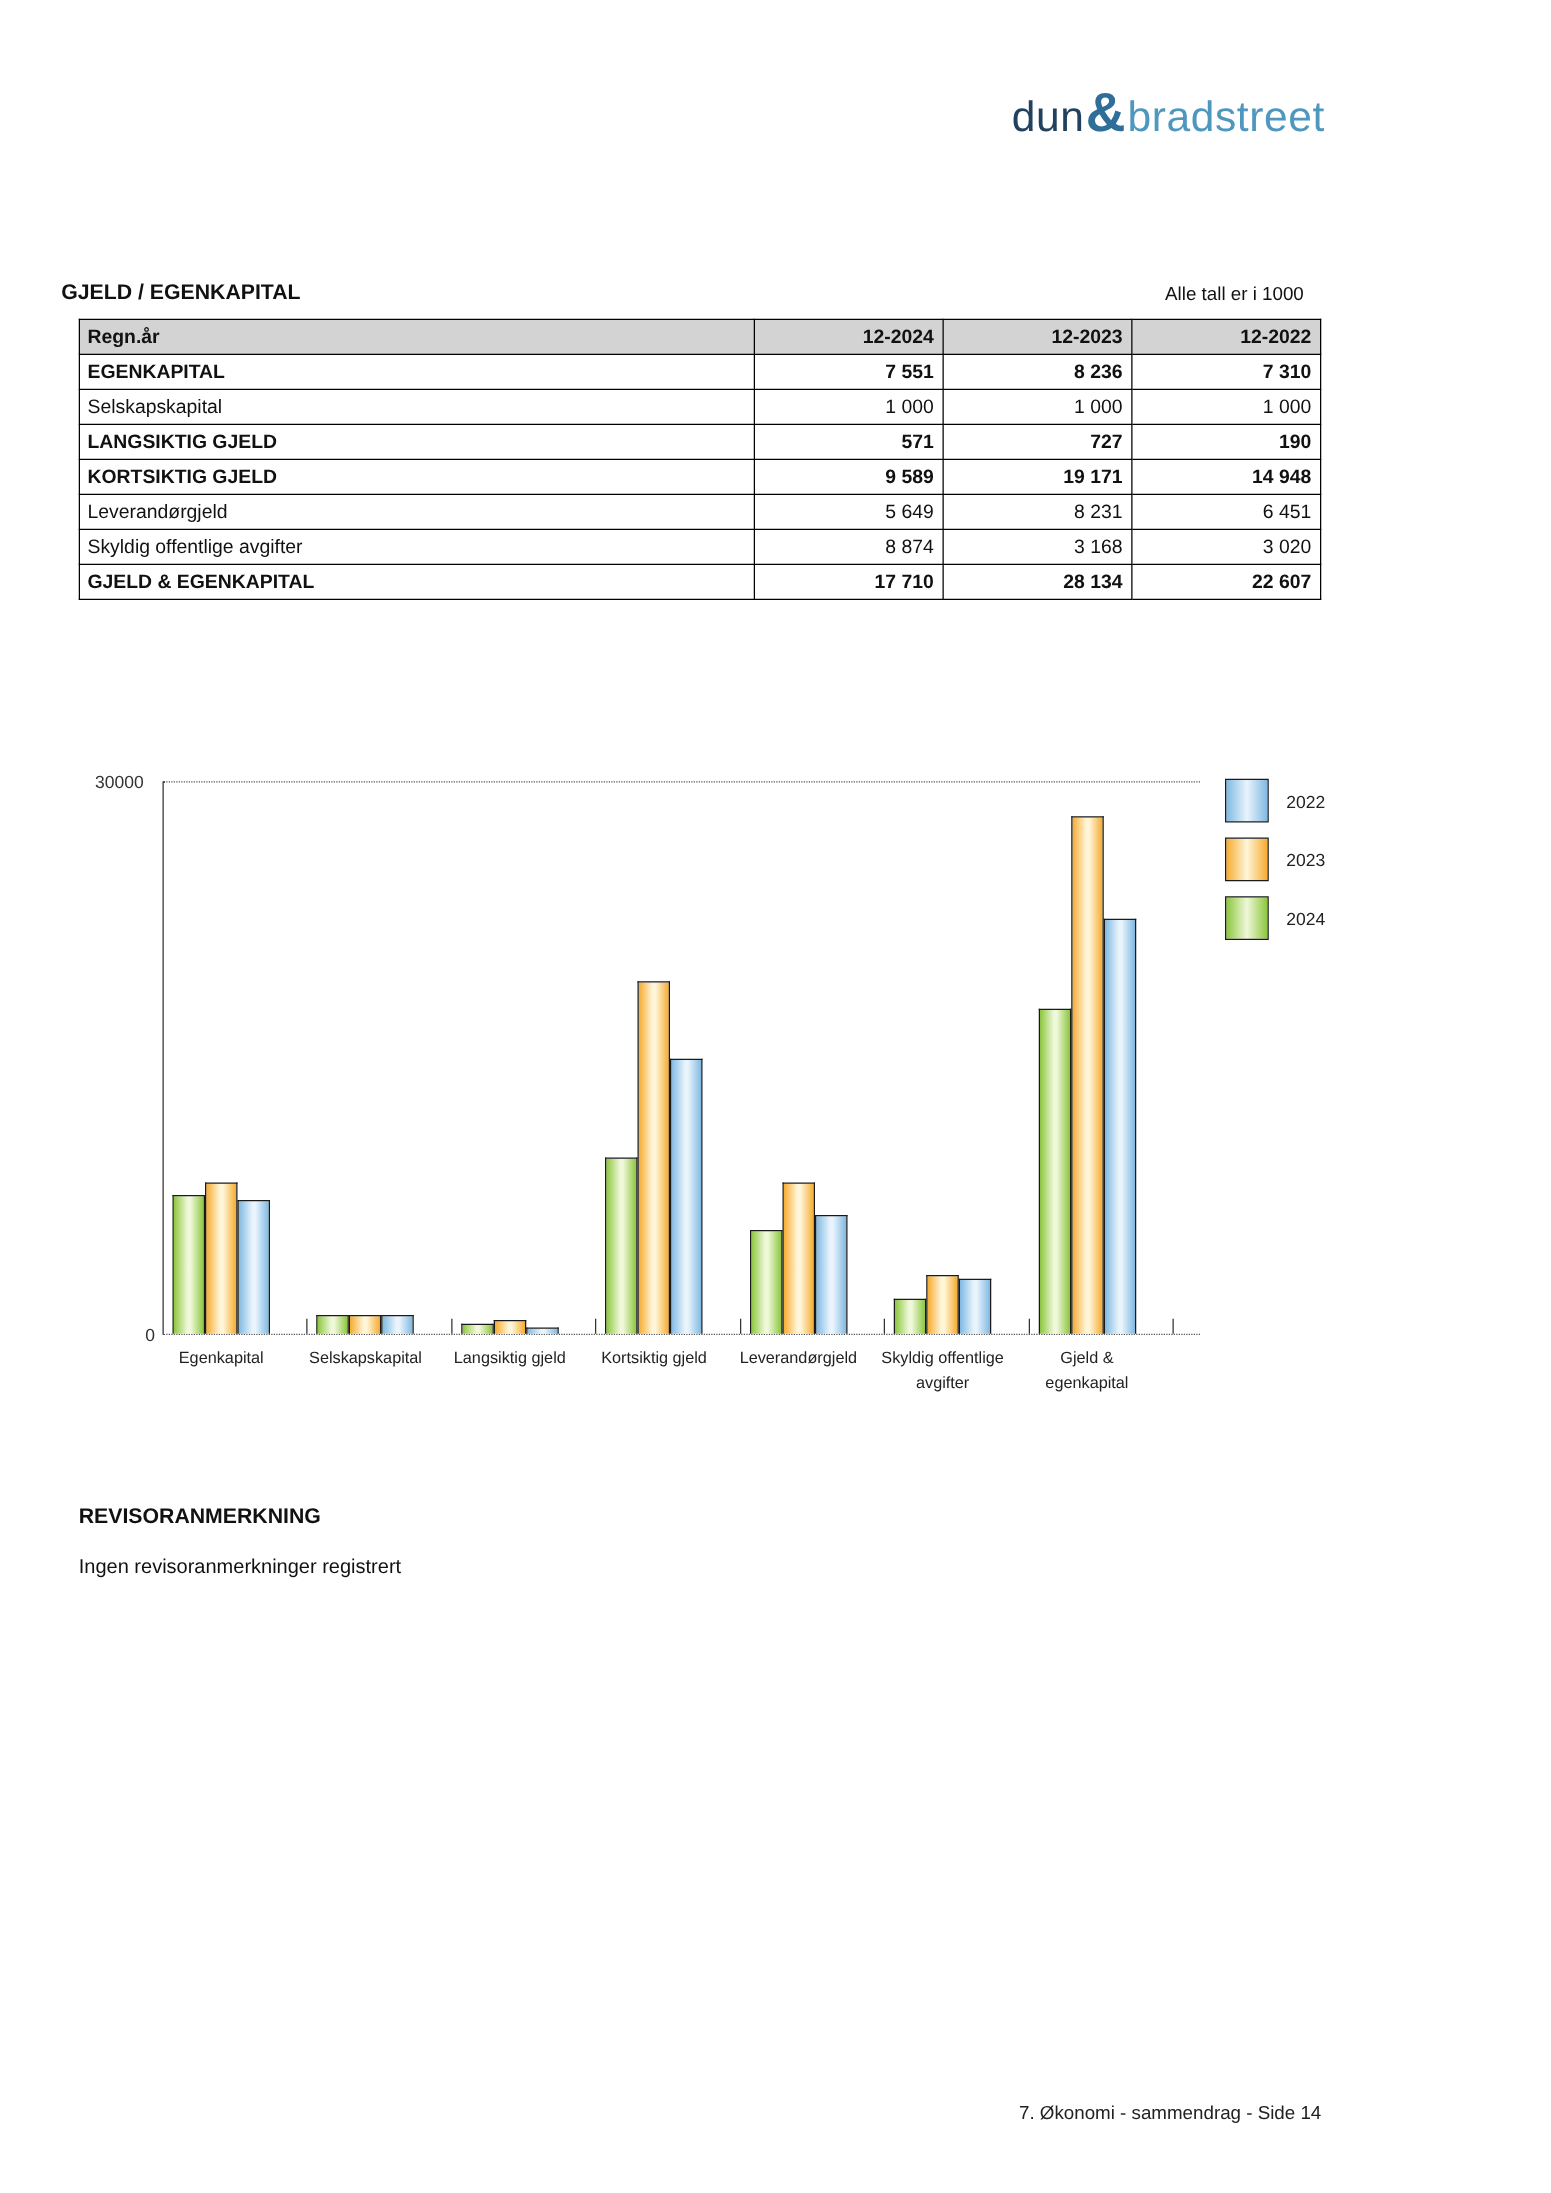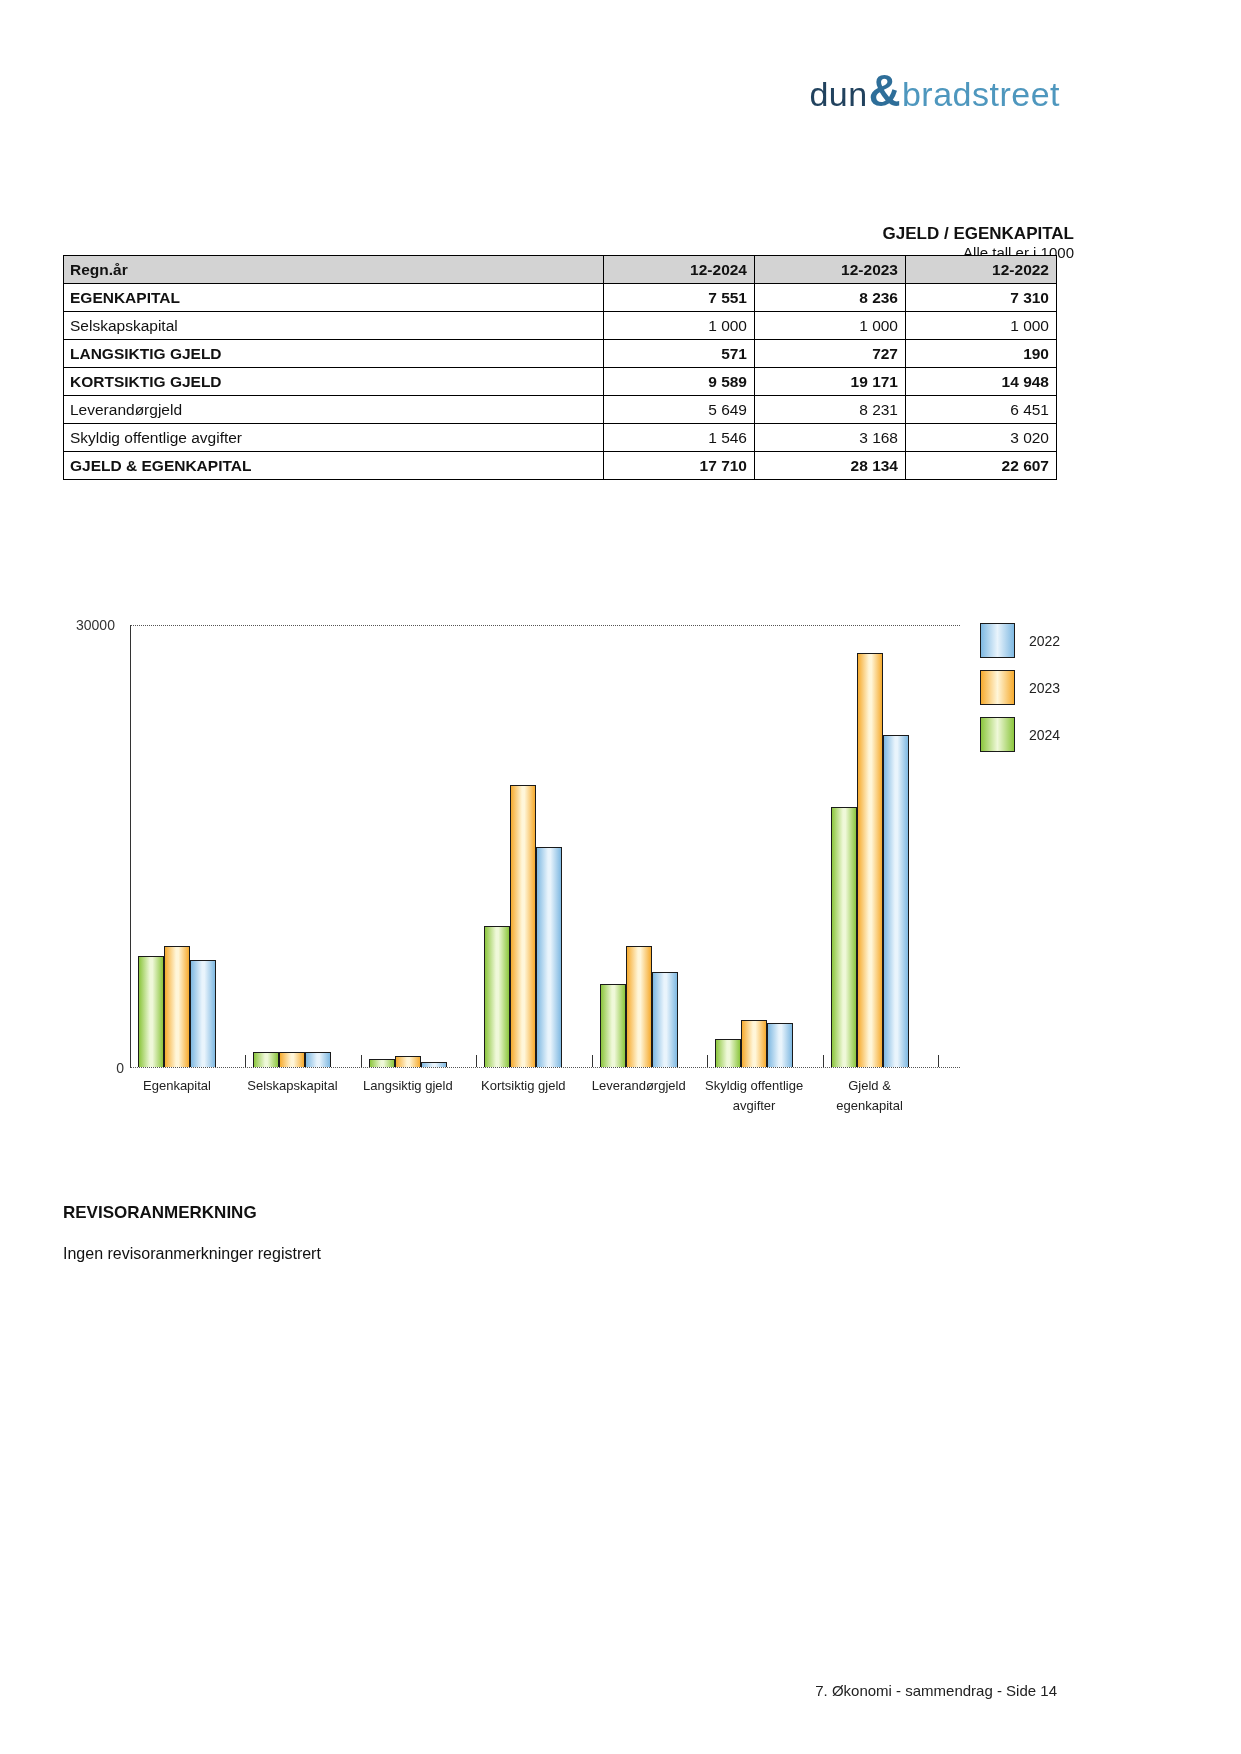--- a/index.html
+++ b/index.html
@@ -10,22 +10,22 @@
   }
 
   
   .logo { position:absolute; top:74px; right:181px; white-space:nowrap;
           font-size:34px; letter-spacing:.5px; display:flex; align-items:baseline; }
   .logo .dun { color:#21425e; font-weight:500; }
   .logo .amp { color:#2e6e99; font-size:44px; font-weight:600; margin:0 1px; line-height:34px; }
   .logo .brad { color:#4e97be; font-weight:400; }
 
   
-  .header-row { position:absolute; top:224px; left:80px; width:994px;
-                display:flex; justify-content:space-between; align-items:flex-end;flex-direction:column; }
+  .header-row { position:absolute; top:224px; left:49px; width:994px;
+                display:flex; justify-content:space-between; align-items:flex-end; }
   .page-title { font-size:17px; font-weight:bold; color:#111; }
   .units-note { font-size:15px; color:#111; }
 
   
   table.fin { position:absolute; top:255px; left:63px; width:994px;
               border-collapse:collapse; table-layout:fixed; font-size:15.5px; }
   table.fin col.c-label { width:540px; }
   table.fin col.c-val   { width:151px; }
   table.fin th, table.fin td { border:1px solid #000; height:28px; padding:2px 7px; vertical-align:middle; }
   table.fin thead th { background:#d3d3d3; font-weight:bold; }
@@ -117,21 +117,21 @@
       <td class="num">14 948</td>
     </tr>
     <tr>
       <td class="lbl">Leverandørgjeld</td>
       <td class="num">5 649</td>
       <td class="num">8 231</td>
       <td class="num">6 451</td>
     </tr>
     <tr>
       <td class="lbl">Skyldig offentlige avgifter</td>
-      <td class="num">1 546</td>
+      <td class="num">8 874</td>
       <td class="num">3 168</td>
       <td class="num">3 020</td>
     </tr>
     <tr class="bold">
       <td class="lbl">GJELD &amp; EGENKAPITAL</td>
       <td class="num">17 710</td>
       <td class="num">28 134</td>
       <td class="num">22 607</td>
     </tr>
   </tbody>

